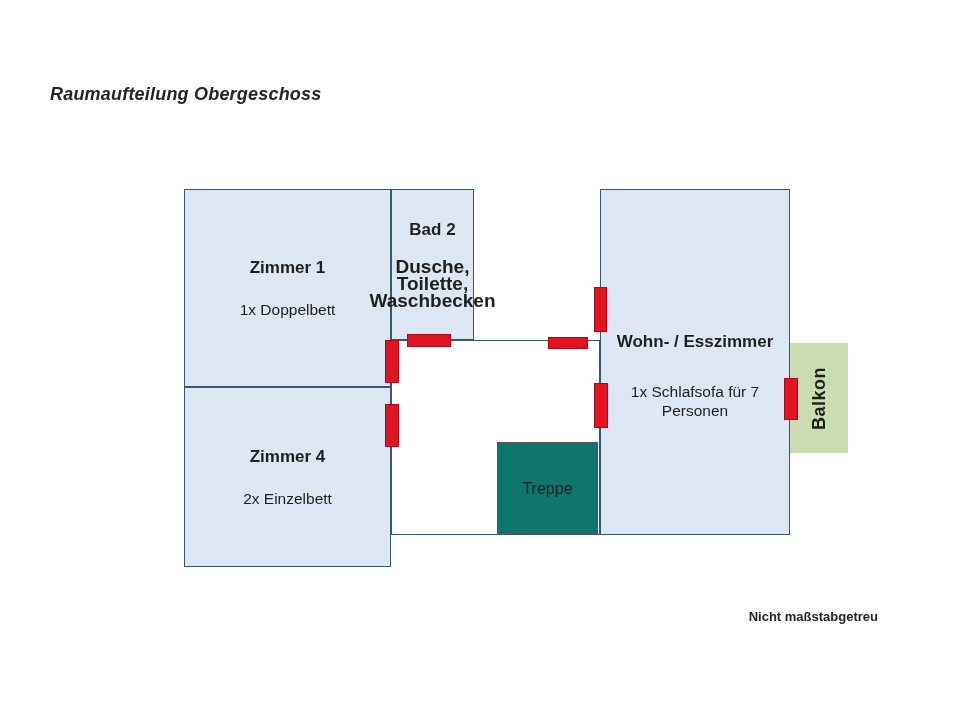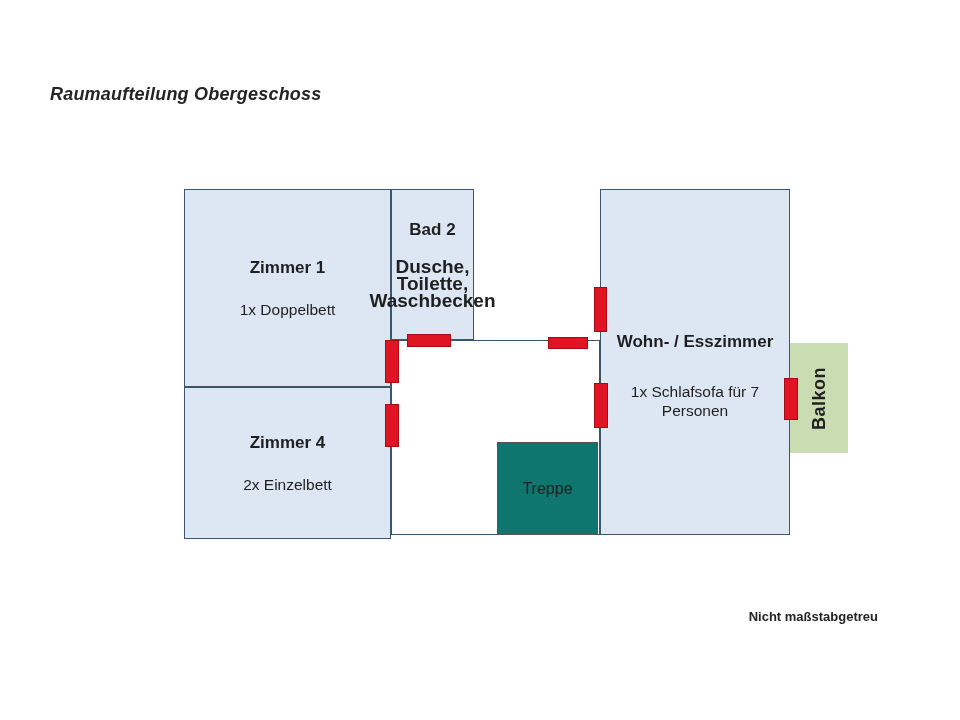--- a/index.html
+++ b/index.html
@@ -46,21 +46,21 @@
     align-items: center;
     justify-content: center;
     text-align: center;
     z-index: 1;
   }
   .room-name  { font-weight: 700; font-size: 17px; line-height: 20px; color: #1f1f1f; }
   .room-detail{ font-weight: 400; font-size: 15.5px; line-height: 19px; color: #1f1f1f; }
   .room-detail-sm { font-weight: 700; font-size: 19px; line-height: 17px; color: #1f1f1f; }
 
   #room-zimmer3 { left: 184px; top: 189px; width: 207px; height: 198px; gap: 22px; }
-  #room-zimmer4 { left: 184px; top: 387px; width: 207px; height: 152px; gap: 22px; }
+  #room-zimmer4 { left: 184px; top: 387px; width: 207px; height: 180px; gap: 22px; }
   #room-bad2    { left: 391px; top: 189px; width: 83px; height: 151px; gap: 18px; }
   #room-kueche2 { left: 496px; top: 189px; width: 104px; height: 151px; padding-bottom: 12px; }
   #room-wohn    { left: 600px; top: 189px; width: 190px; height: 346px; gap: 30px; padding-top: 28px; box-sizing: border-box; }
 
   #hallway {
     position: absolute;
     left: 391px; top: 340px; width: 209px; height: 195px;
     background: #ffffff;
     border: 1.5px solid #3a566f;
     box-sizing: border-box;

